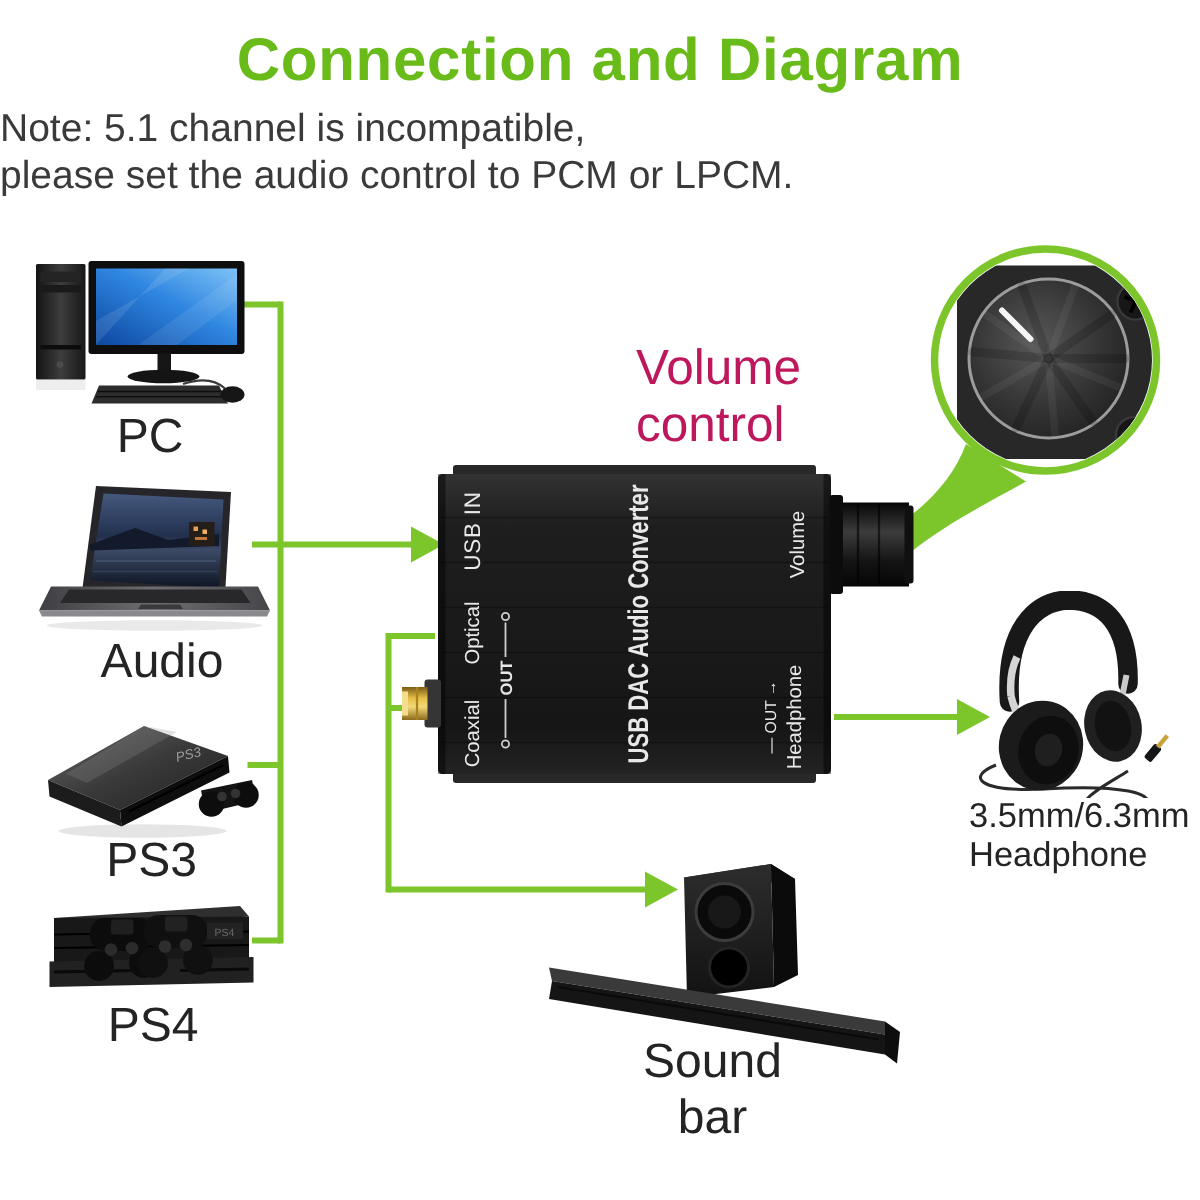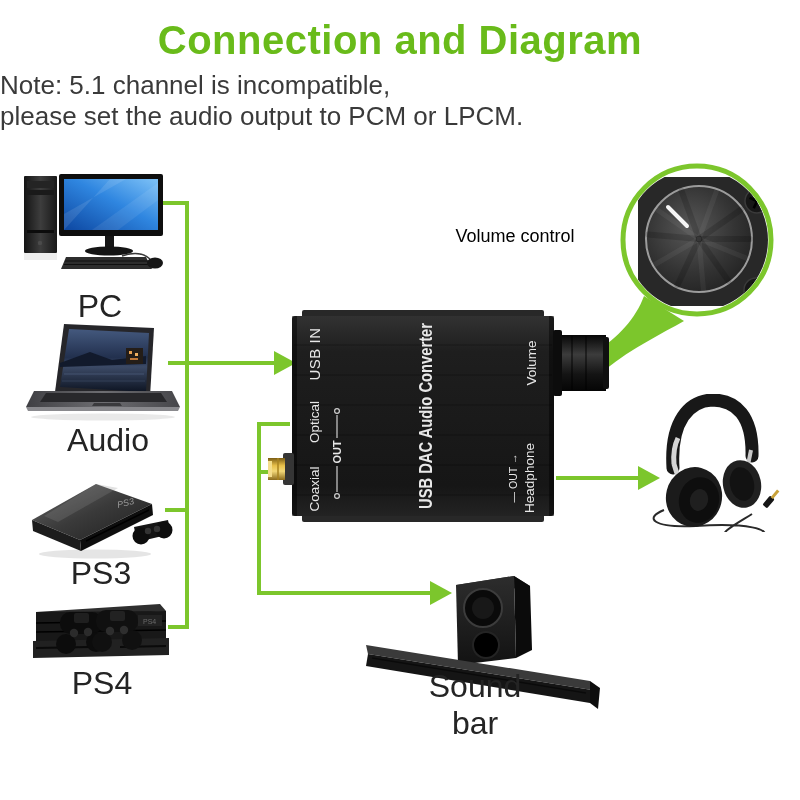--- a/index.html
+++ b/index.html
@@ -2,34 +2,34 @@
 <html><head>
 <meta charset="utf-8">
 <style>
   html,body{margin:0;padding:0;background:#fff;}
   body{font-family:"Liberation Sans", sans-serif;color:#222;}
   .canvas{position:relative;width:800px;height:776px;background:#ffffff;overflow:hidden;}
   .abs{position:absolute;}
   .title{left:0;top:18px;width:800px;text-align:center;font-size:40px;font-weight:bold;color:#69bb1a;letter-spacing:0.5px;}
   .note{left:0;top:70px;width:800px;font-size:26px;line-height:31px;color:#3a3a3a;}
   .dev-label{color:#242424;font-size:32px;text-align:center;}
-  .vol-label{left:424px;top:226px;width:182px;text-align:center;font-size:18px;color:#000000;}
+  .vol-label{left:424px;top:226px;width:182px;text-align:left;font-size:33px;color:#be185d;}
   .hp-label{left:646px;top:530px;width:150px;text-align:left;font-size:23px;line-height:26px;color:#242424;}
   svg{display:block;}
   svg text{font-family:"Liberation Sans", sans-serif;}
 </style>
 </head>
 <body>
 
 <div class="canvas">
 
   <div class="abs title">Connection and Diagram</div>
   <div class="abs note">
     <div>Note: 5.1 channel is incompatible,</div>
-    <div>please set the audio output to PCM or LPCM.</div>
+    <div>please set the audio control to PCM or LPCM.</div>
   </div>
 
   <svg class="abs" style="left:0;top:0;" width="800" height="800" viewBox="0 0 800 800">
     <g stroke="#7cc62c" stroke-width="4" fill="none">
 
       <path d="M150 203 H187"></path>
       <path d="M187 201 V629"></path>
       <path d="M168 363 H276"></path>
       <path d="M165 510 H187"></path>
       <path d="M168 627 H187"></path>
@@ -81,21 +81,21 @@
     <g>
       <polygon points="66,257 146,257 152,269 61,269" fill="#2d2d2d"></polygon>
       <line x1="65" y1="261" x2="148" y2="261" stroke="#0f0f0f" stroke-width="1"></line>
       <line x1="64" y1="264.5" x2="150" y2="264.5" stroke="#0f0f0f" stroke-width="1"></line>
     </g>
     <g>
       <path d="M150 259 Q140 250 122 256" stroke="#3a3a3a" stroke-width="1.5" fill="none"></path>
       <ellipse cx="155" cy="263" rx="8" ry="5.5" fill="#161616"></ellipse>
     </g>
   </svg>
-  <div class="abs dev-label" style="left:60px;top:272px;width:80px;margin-top:16px;">PC</div>
+  <div class="abs dev-label" style="left:60px;top:272px;width:80px;">PC</div>
 
   <svg class="abs" style="left:20px;top:318px;" width="165" height="104" viewBox="20 318 165 104">
     <defs>
       <linearGradient id="duskG" x1="0" y1="0" x2="0" y2="1">
         <stop offset="0" stop-color="#44597e"></stop>
           <stop offset="0.45" stop-color="#22304e"></stop>
           <stop offset="0.6" stop-color="#3c4a66"></stop>
           <stop offset="1" stop-color="#0d1422"></stop>
       </linearGradient>
       <linearGradient id="baseG" x1="0" y1="0" x2="1" y2="0">
@@ -313,20 +313,24 @@
       <ellipse cx="742" cy="484" rx="19" ry="24" fill="#202020" transform="rotate(-12 742 484)"></ellipse>
       <ellipse cx="742" cy="484" rx="12" ry="17" fill="#121212" transform="rotate(-12 742 484)"></ellipse>
     </g>
     <g>
       <path d="M 674 464 C 673 452, 675 444, 678 438 M 674 464 C 677 477, 684 486, 691 491" stroke="#d5d5d5" stroke-width="5" fill="none"></path>
       <ellipse cx="694" cy="497" rx="28" ry="30" fill="#1b1b1b" transform="rotate(14 694 497)"></ellipse>
       <ellipse cx="699" cy="500" rx="20" ry="23" fill="#0e0e0e" transform="rotate(14 699 500)"></ellipse>
       <ellipse cx="699" cy="500" rx="9" ry="11" fill="#1f1f1f" transform="rotate(14 699 500)"></ellipse>
     </g>
   </svg>
+  <div class="abs hp-label">
+    <div>3.5mm/6.3mm</div>
+    <div>Headphone</div>
+  </div>
 
   <svg class="abs" style="left:356px;top:566px;" width="250" height="148" viewBox="356 566 250 148">
     <defs>
       <linearGradient id="subG" x1="0" y1="0" x2="0" y2="1">
         <stop offset="0" stop-color="#2d2d2d"></stop>
           <stop offset="1" stop-color="#121212"></stop>
       </linearGradient>
     </defs>
     <g>
       <polygon points="456,585 514,576 530,586 472,595" fill="#343434"></polygon>
@@ -337,15 +341,15 @@
       <circle cx="486" cy="645" r="13" fill="#000"></circle>
       <circle cx="486" cy="645" r="13" fill="none" stroke="#242424" stroke-width="2"></circle>
     </g>
     <g>
       <polygon points="366,645 590,681 592,690 368,654" fill="#3a3a3a"></polygon>
       <polygon points="368,654 592,690 590,703 366,666" fill="#151515"></polygon>
       <polygon points="590,681 600,688 598,709 590,703" fill="#0d0d0d"></polygon>
       <line x1="372" y1="658" x2="586" y2="693" stroke="#000" stroke-width="1.5" opacity="0.5"></line>
     </g>
   </svg>
-  <div class="abs dev-label" style="left:405px;top:668px;width:140px;">Sound bar</div>
+  <div class="abs dev-label" style="left:405px;top:689px;width:140px;">Sound bar</div>
 
 </div>
 
 </body></html>

